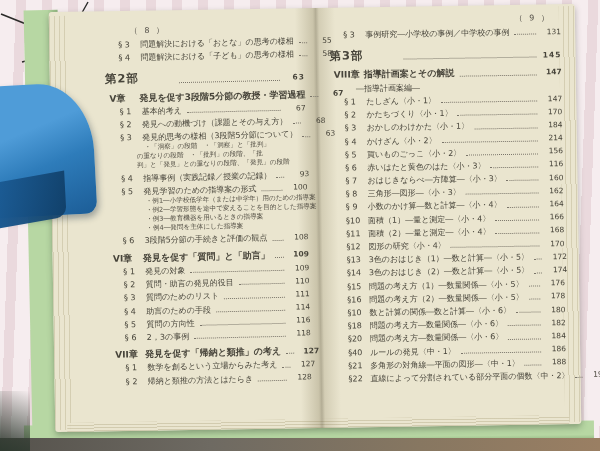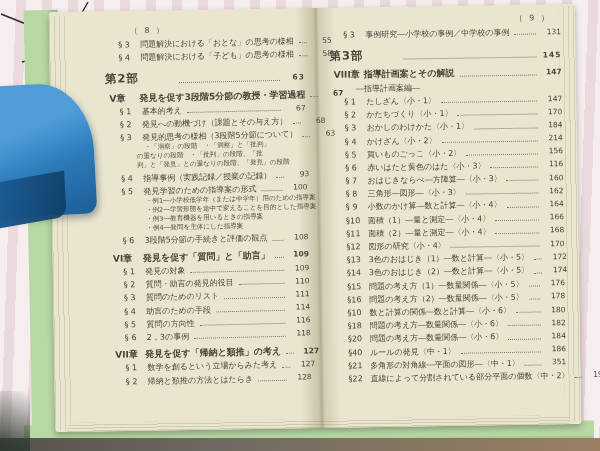--- a/index.html
+++ b/index.html
@@ -367,21 +367,21 @@
           <div class="row lv-section">
             <span class="num">§40</span>
             <span class="txt">ルールの発見〈中・1〉</span>
             <span class="leader"></span>
             <span class="pg">186</span>
           </div>
           <div class="row lv-section">
             <span class="num">§21</span>
             <span class="txt">多角形の対角線―平面の図形―〈中・1〉</span>
             <span class="leader"></span>
-            <span class="pg">351</span>
+            <span class="pg">188</span>
           </div>
           <div class="row lv-section">
             <span class="num">§22</span>
             <span class="txt">直線によって分割されている部分平面の個数〈中・2〉</span>
             <span class="leader"></span>
             <span class="pg">190</span>
           </div>
         </div>
     </div>
   </div>

